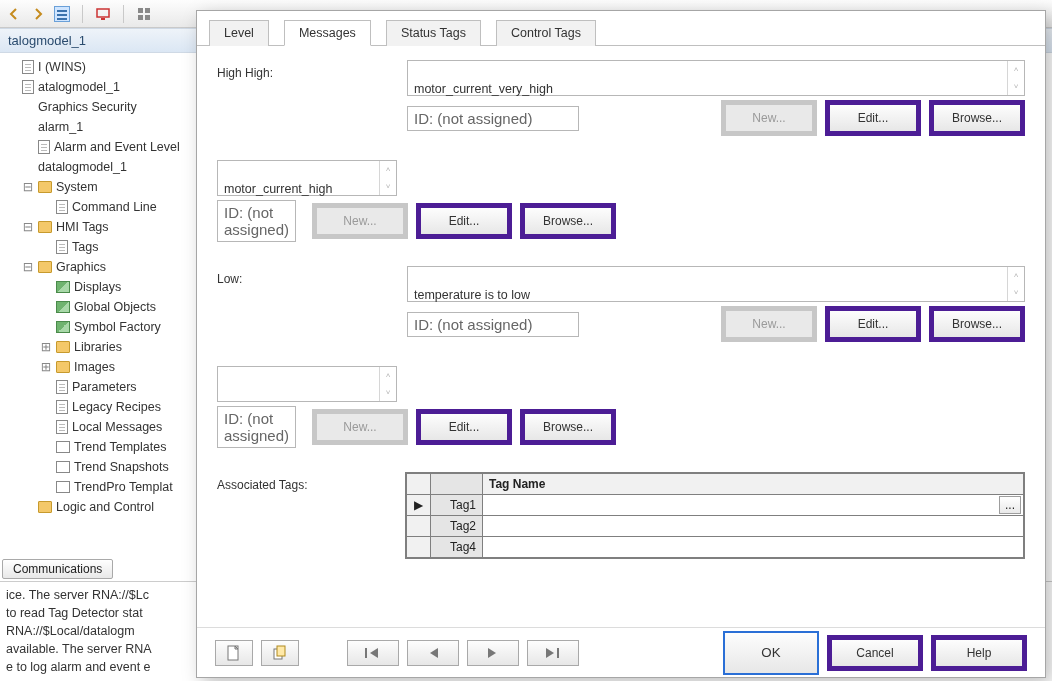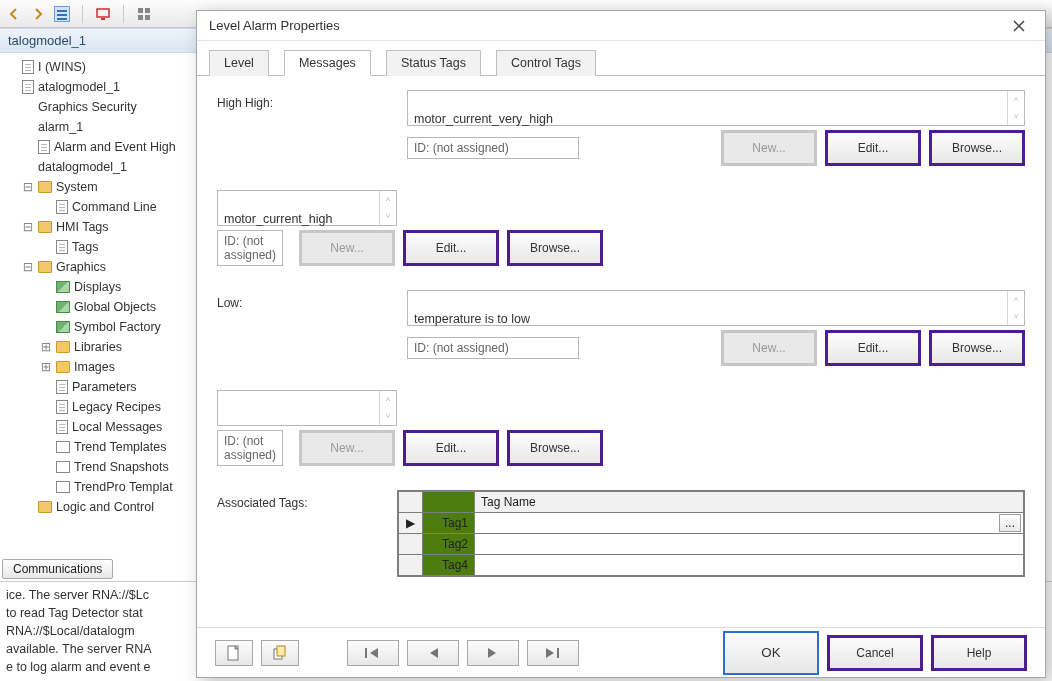--- a/index.html
+++ b/index.html
@@ -156,61 +156,61 @@
     align-items:center;
     margin-top:4px;
     gap:8px;
   }
   .id-box{
     width:172px;
     border:1px solid #b7b7b7;
     background:#fff;
     padding:3px 6px;
     color:#666;
-    font-size:12px;
+    font-size:15px;
   }
   .btn{
     min-width:96px;
     height:36px;
-    border:3px solid #4c1d95;
+    border:5px solid #4c1d95;
     background:linear-gradient(#fdfdfd,#e7e7e7);
     font-size:12px;
     color:#333;
     padding:0 10px;
     cursor:pointer;
   }
   .btn:disabled{
     color:#9a9a9a;
     background:#e9e9e9;
     border-color:#c7c7c7;
     cursor:default;
   }
   .assoc{
     display:grid;
     grid-template-columns:180px 1fr;
-    column-gap:0;
+    column-gap:8px;
     align-items:start;
   }
   .grid{
     border:2px solid #7f7f7f;
     background:#fff;
   }
   .grid-row{display:flex;border-top:1px solid #7f7f7f;}
   .grid-row:first-child{border-top:none;}
   .grid-cell{
     border-right:1px solid #7f7f7f;
     padding:2px 6px;
     font-size:12px;
     height:20px;
     display:flex;align-items:center;
   }
   .grid-cell:last-child{border-right:none;}
-  .gh{background:#f1f1f1;font-weight:400;}
+  .gh{background:#f1f1f1;font-weight:700;}
   .col-mark{width:24px;justify-content:center;background:#f1f1f1;}
-  .col-tag{width:52px;justify-content:flex-end;background:#4d7c0f;padding-right:6px;}
+  .col-tag{width:52px;justify-content:flex-end;background:#e5e5e5;padding-right:6px;}
   .col-name{flex:1;position:relative;}
   .col-name .ellipsis-btn{
     position:absolute;right:2px;top:1px;bottom:1px;
     width:22px;border:1px solid #9d9d9d;background:linear-gradient(#fff,#e9e9e9);
     font-size:12px;display:flex;align-items:center;justify-content:center;
   }
 
   .dialog-footer{
     height:50px;
     border-top:1px solid #dcdcdc;
@@ -303,21 +303,21 @@
       <span class="tw"></span>
       <span>Graphics Security</span>
     </div>
     <div class="row ind2">
       <span class="tw"></span>
       <span>alarm_1</span>
     </div>
     <div class="row ind2">
       <span class="tw"></span>
       <span class="file-icon"></span>
-      <span>Alarm and Event High</span>
+      <span>Alarm and Event Level</span>
     </div>
     <div class="row ind2">
       <span class="tw"></span>
       <span>datalogmodel_1</span>
     </div>
     <div class="row ind2">
       <span class="tw">⊟</span>
       <span class="folder-icon"></span>
       <span>System</span>
     </div>
@@ -408,28 +408,20 @@
 <div class="bg-footer" id="footer">
     <div>ice. The server RNA://$Lc</div>
     <div>to read Tag Detector stat</div>
     <div>RNA://$Local/datalogm</div>
     <div>available. The server RNA</div>
     <div>e to log alarm and event e</div>
   </div>
 
 
 <div class="dialog">
-  <div class="dialog-title">
-    <span>Level Alarm Properties</span>
-    <div class="close">
-      <svg width="12" height="12">
-          <path d="M1 1 L11 11 M11 1 L1 11" stroke="currentColor" stroke-width="1.5"></path>
-        </svg>
-    </div>
-  </div>
 
   <div class="tabs">
     <div class="tab">Level</div>
     <div class="tab active">Messages</div>
     <div class="tab">Status Tags</div>
     <div class="tab">Control Tags</div>
   </div>
 
   <div class="tab-body" id="fields">
       <div class="field-row">

